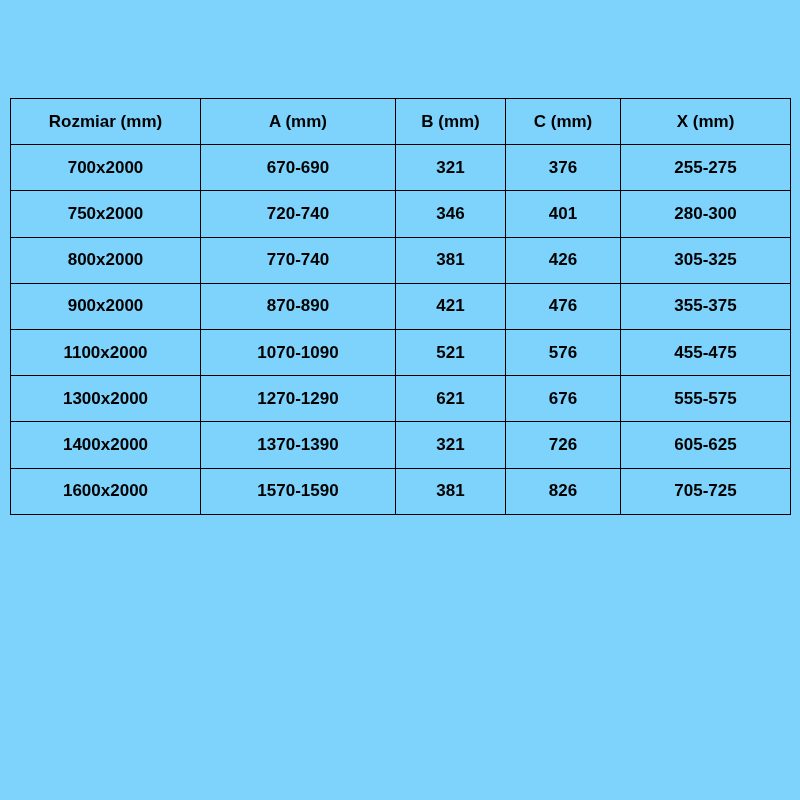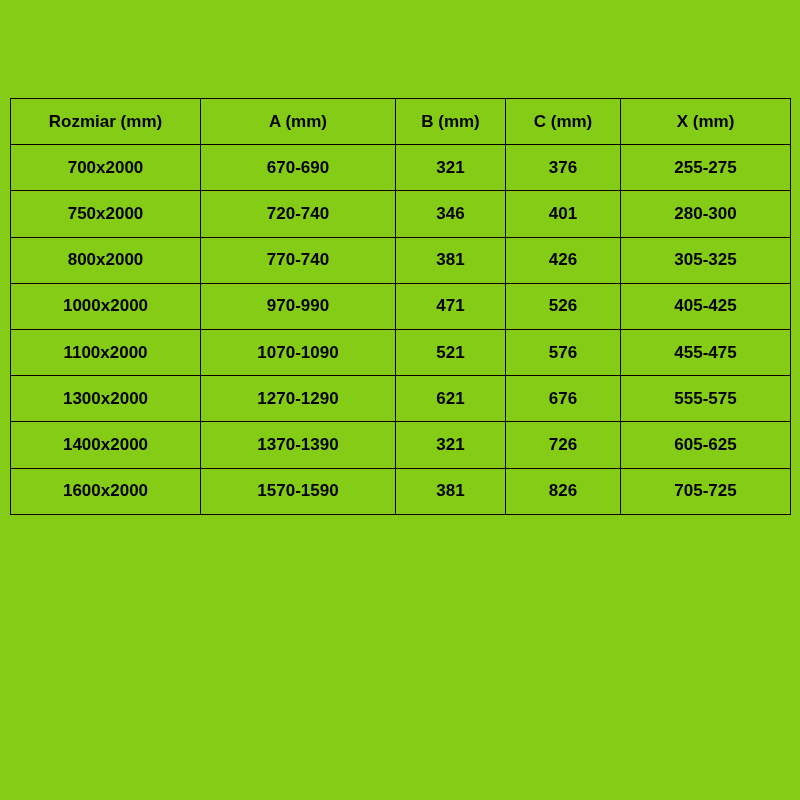--- a/index.html
+++ b/index.html
@@ -7,21 +7,21 @@
     padding: 0;
     width: 800px;
     height: 800px;
     background: #ffffff;
     font-family: "Liberation Sans", sans-serif;
   }
   #page {
     position: relative;
     width: 800px;
     height: 800px;
-    background: #84cc16;
+    background: #7dd3fc;
     box-sizing: border-box;
   }
   #table-wrap {
     position: absolute;
     left: 10px;
     top: 98px;
     width: 780px;
   }
   table.size-table {
     border-collapse: collapse;
@@ -89,25 +89,25 @@
           <td>280-300</td>
         </tr>
         <tr>
           <td>800x2000</td>
           <td>770-740</td>
           <td>381</td>
           <td>426</td>
           <td>305-325</td>
         </tr>
         <tr>
-          <td>1000x2000</td>
-          <td>970-990</td>
-          <td>471</td>
-          <td>526</td>
-          <td>405-425</td>
+          <td>900x2000</td>
+          <td>870-890</td>
+          <td>421</td>
+          <td>476</td>
+          <td>355-375</td>
         </tr>
         <tr>
           <td>1100x2000</td>
           <td>1070-1090</td>
           <td>521</td>
           <td>576</td>
           <td>455-475</td>
         </tr>
         <tr>
           <td>1300x2000</td>

